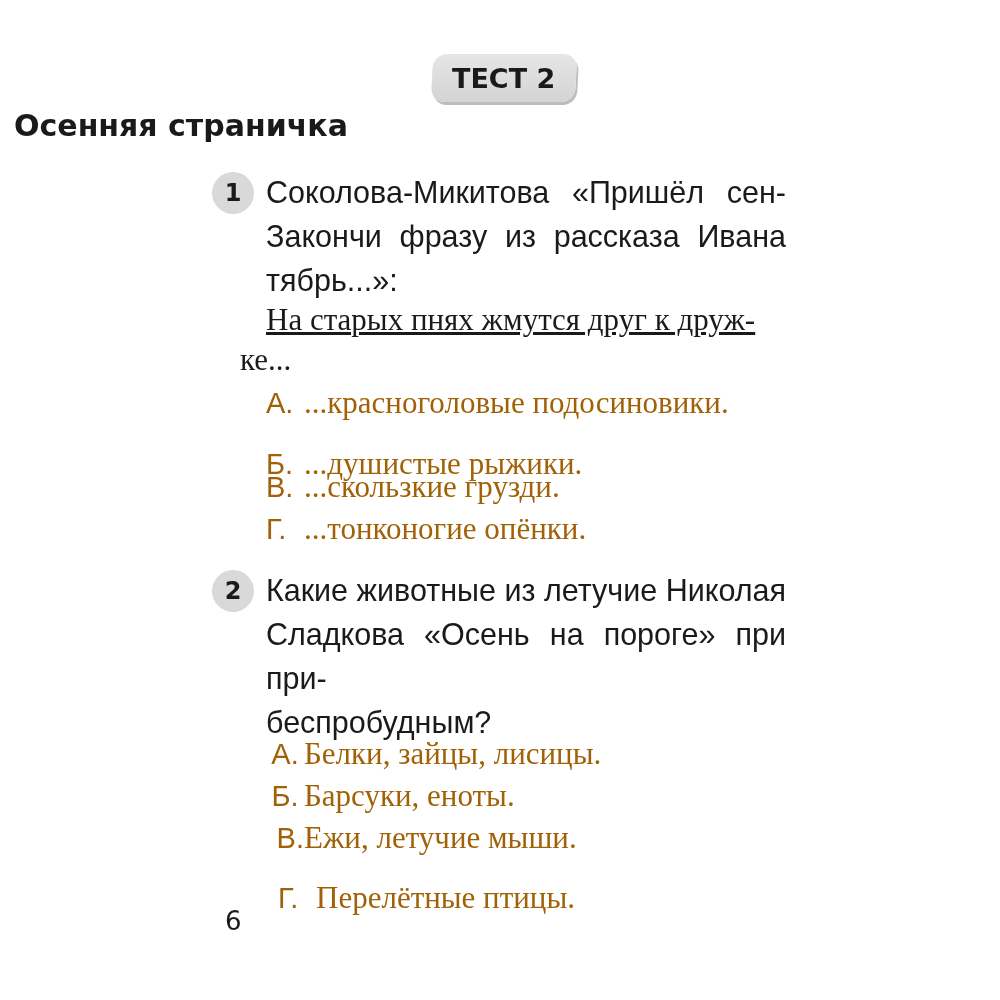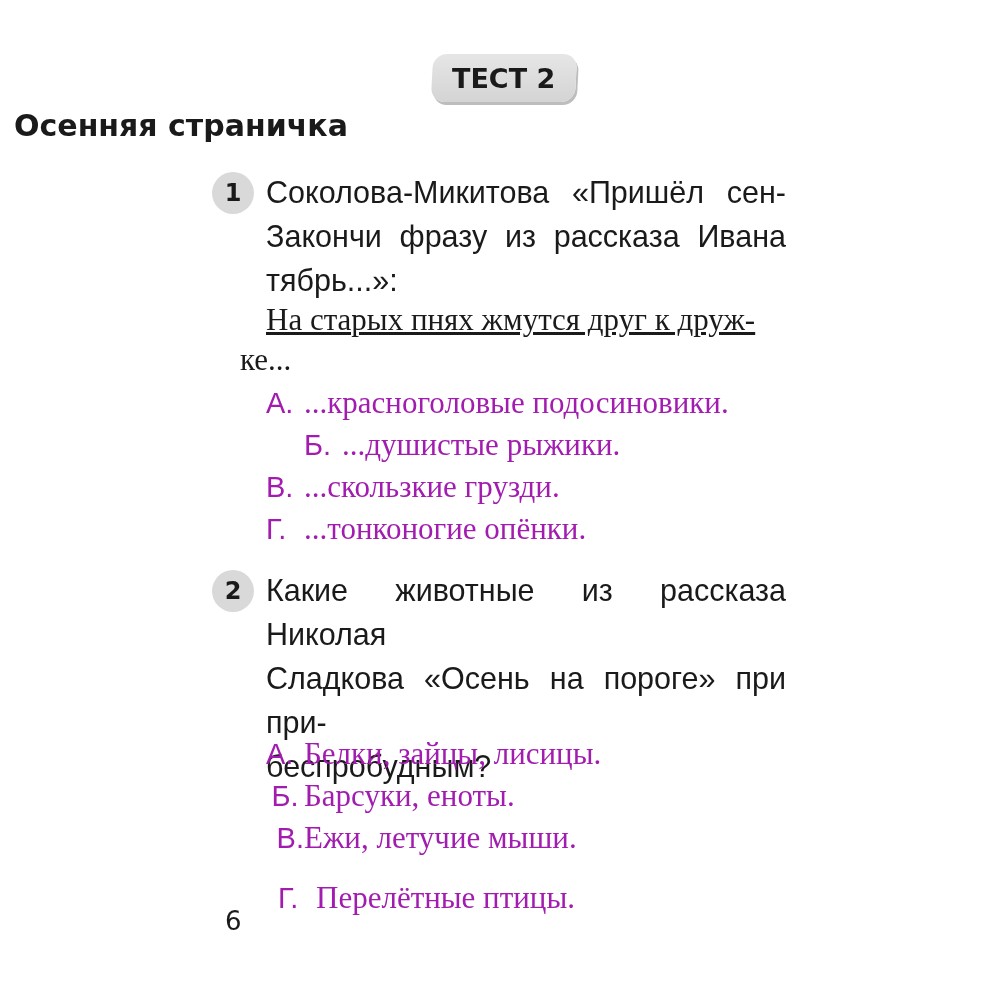--- a/index.html
+++ b/index.html
@@ -27,21 +27,21 @@
     position: absolute; left: 266px; width: 520px;
     font-family: "Liberation Sans", sans-serif; font-size: 30.5px; line-height: 44px;
     text-align: justify; text-align-last: left; color: #1a1a1a;
   }
   .line { display: block; white-space: nowrap; }
   .justify { text-align: justify; text-align-last: justify; white-space: normal; }
   .serif {
     position: absolute; font-family: "Liberation Serif", serif; font-size: 31px; color: #1a1a1a;
     white-space: nowrap;
   }
-  .opt { position: absolute; left: 266px; font-family: "Liberation Serif", serif; font-size: 31px; color: #a21caf; white-space: nowrap; }
+  .opt { position: absolute; left: 266px; font-family: "Liberation Serif", serif; font-size: 31px; color: #a16207; white-space: nowrap; }
   .opt .letter { display: inline-block; width: 38px; font-family: "Liberation Sans", sans-serif; font-size: 29px; }
   .page { position: absolute; left: 225px; top: 906px; font-family: "DejaVu Sans", sans-serif; font-size: 26px; color: #1a1a1a; }
 </style>
 </head>
 <body>
 
 <div class="badge">
     <span>ТЕСТ 2</span>
   </div>
 <div class="title">Осенняя страничка</div>
@@ -50,32 +50,32 @@
   <div class="num" style="top:172px;">1</div>
   <div class="qtext" style="top:170px;">
     <span class="line justify">Соколова-Микитова «Пришёл сен-</span>
     <span class="line justify">Закончи фразу из рассказа Ивана</span>
     <span class="line">тябрь...»:</span>
   </div>
   <div class="serif" style="left:266px; top:302px;text-decoration:underline;">На старых пнях жмутся друг к друж-</div>
   <div class="serif" style="left:240px; top:342px;">ке...</div>
 
   <div class="opt" style="top:385px;"><span class="letter">А.</span><span>...красноголовые подосиновики.</span></div>
-  <div class="opt" style="top:427px;margin-left:38px;"><span class="letter">Б.</span><span>...душистые рыжики.</span></div>
+  <div class="opt" style="top:446px;"><span class="letter">Б.</span><span>...душистые рыжики.</span></div>
   <div class="opt" style="top:469px;"><span class="letter">В.</span><span>...скользкие грузди.</span></div>
   <div class="opt" style="top:511px;"><span class="letter">Г.</span><span>...тонконогие опёнки.</span></div>
 </div>
 
 <div>
   <div class="num" style="top:570px;">2</div>
   <div class="qtext" style="top:568px;">
-    <span class="line justify">Какие животные из рассказа Николая</span>
+    <span class="line justify">Какие животные из летучие Николая</span>
     <span class="line justify">Сладкова «Осень на пороге» при при-</span>
     <span class="line">беспробудным?</span>
   </div>
 
-  <div class="opt" style="top:736px;"><span class="letter">А.</span><span>Белки, зайцы, лисицы.</span></div>
+  <div class="opt" style="top:736px;text-align:center;"><span class="letter">А.</span><span>Белки, зайцы, лисицы.</span></div>
   <div class="opt" style="top:778px;text-align:center;"><span class="letter">Б.</span><span>Барсуки, еноты.</span></div>
   <div class="opt" style="top:820px;text-align:right;"><span class="letter">В.</span><span>Ежи, летучие мыши.</span></div>
   <div class="opt" style="top:880px;margin-left:12px;"><span class="letter">Г.</span><span>Перелётные птицы.</span></div>
 </div>
 
 <div class="page">6</div>
 
 </body></html>

